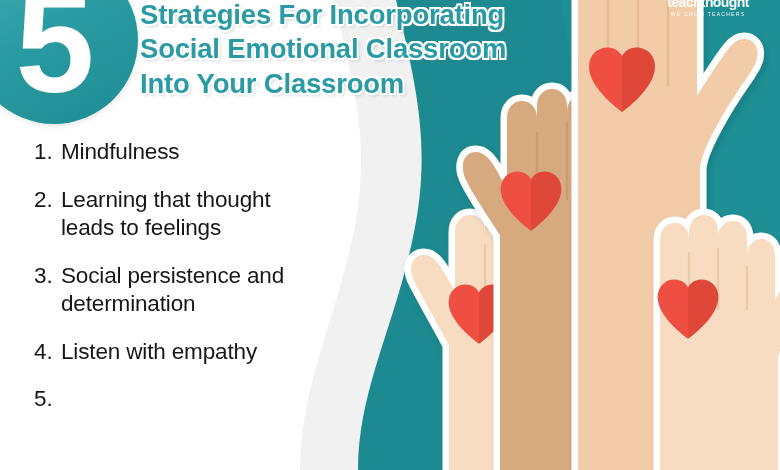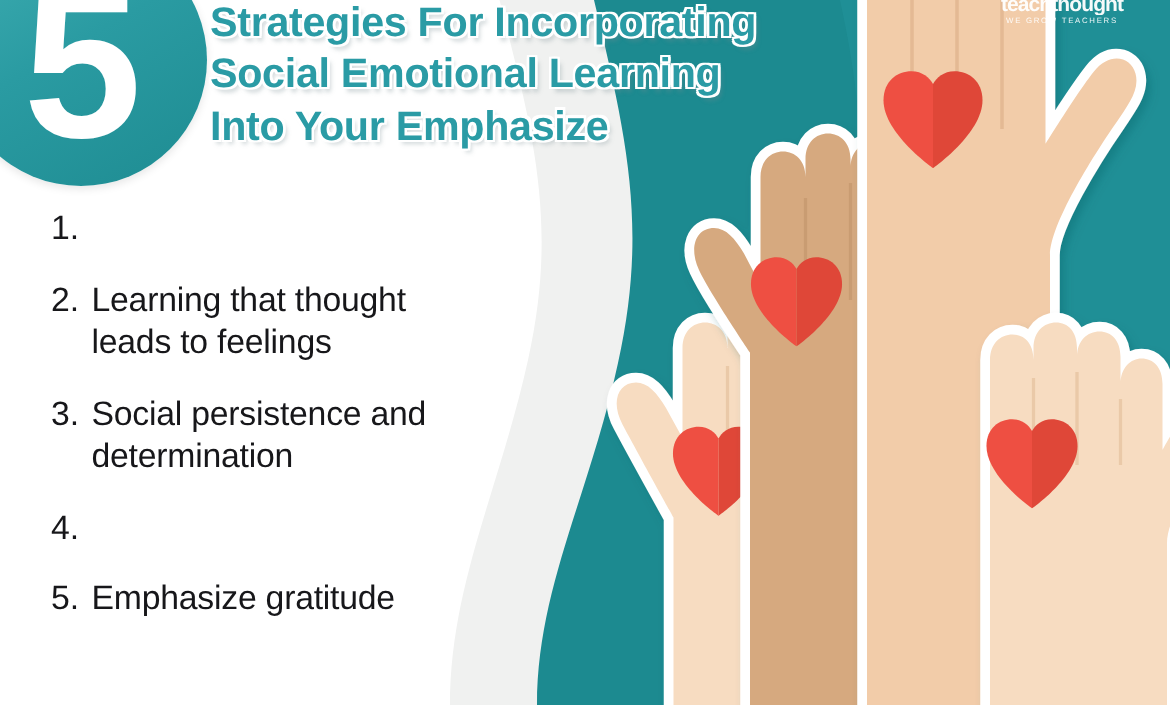--- a/index.html
+++ b/index.html
@@ -257,43 +257,44 @@
       </g>
     </svg>
   </div>
 
   <div class="num-badge">
     <span class="num">5</span>
   </div>
 
   <div class="headline">
     <div class="line">Strategies For Incorporating</div>
-    <div class="line">Social Emotional Learning</div>
-    <div class="line">Into Your Emphasize</div>
+    <div class="line">Social Emotional Classroom</div>
+    <div class="line">Into Your Classroom</div>
   </div>
 
   <div class="brand">
     <div class="brand-name">teachthought</div>
     <div class="brand-tag">WE GROW TEACHERS</div>
   </div>
 
   <div class="list">
     <div class="list-item">
       <span class="idx">1.</span>
+      <span class="txt">Mindfulness</span>
     </div>
     <div class="list-item">
       <span class="idx">2.</span>
       <span class="txt">Learning that thought leads to feelings</span>
     </div>
     <div class="list-item">
       <span class="idx">3.</span>
       <span class="txt">Social persistence and determination</span>
     </div>
     <div class="list-item">
       <span class="idx">4.</span>
+      <span class="txt">Listen with empathy</span>
     </div>
     <div class="list-item">
       <span class="idx">5.</span>
-      <span class="txt">Emphasize gratitude</span>
     </div>
   </div>
 
 </div>
 
 </body></html>

